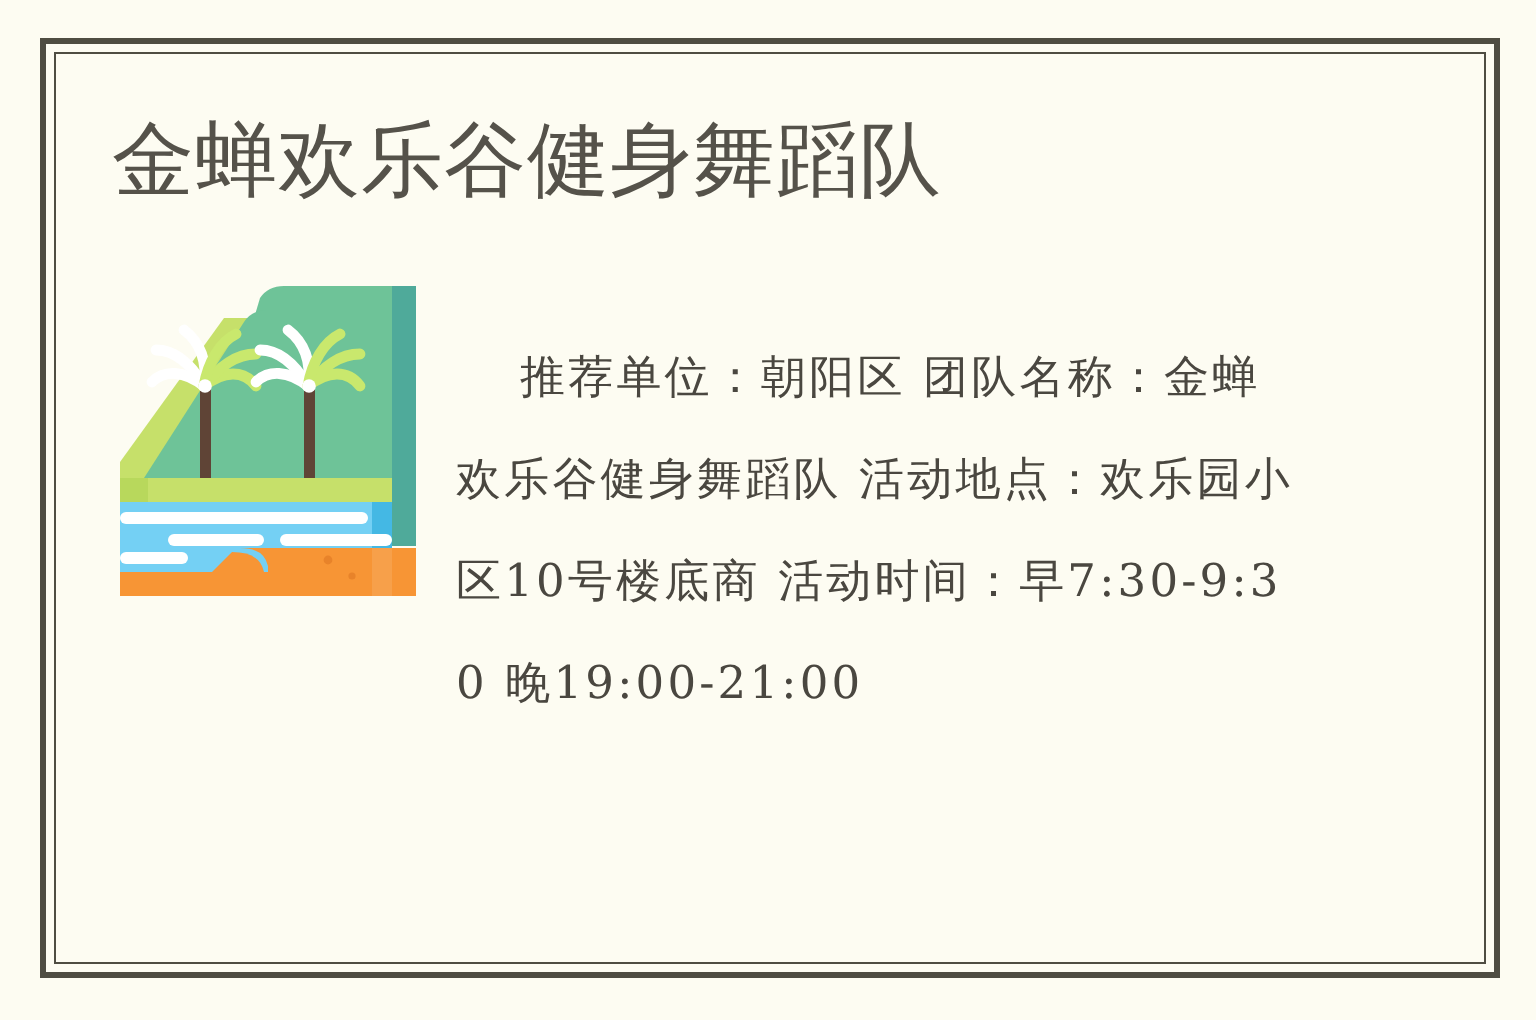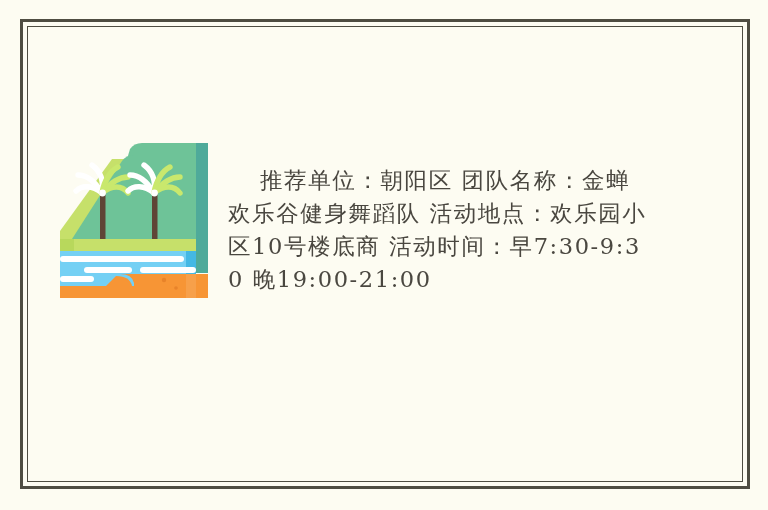--- a/index.html
+++ b/index.html
@@ -67,36 +67,37 @@
   #illustration svg { display: block; width: 148px; height: 155px; }
 
   
   #body-text {
     position: absolute;
     left: 228px;
     top: 164px;
     width: 425px;
     font-family: "DejaVu Serif", "Liberation Serif", serif;
     font-size: 22.5px;
-    line-height: 33px;
+    line-height: 51px;
     letter-spacing: 1.6px;
     color: #4a4740;
     text-indent: 32px;
     word-break: break-all;
     white-space: normal;
   }
 </style>
 </head>
 <body>
 
 <div id="card">
 
   <div id="frame-outer"></div>
   <div id="frame-inner"></div>
 
+  <div id="page-title">金蝉欢乐谷健身舞蹈队</div>
 
   <div id="illustration">
     <svg viewBox="0 0 148 155" xmlns="http://www.w3.org/2000/svg" aria-hidden="true">
       <defs>
         <clipPath id="cardclip">
           <rect x="0" y="0" width="148" height="155"></rect>
         </clipPath>
       </defs>
       <g clip-path="url(#cardclip)">
 

